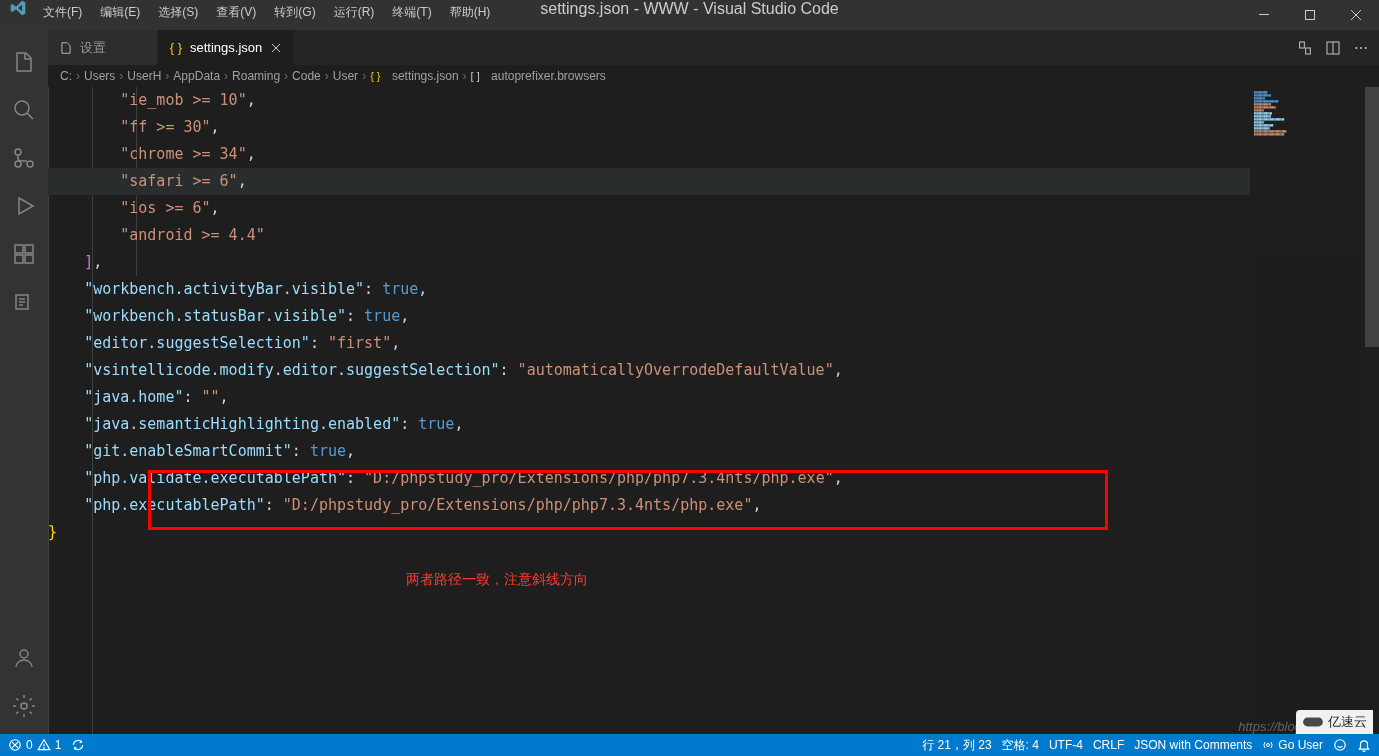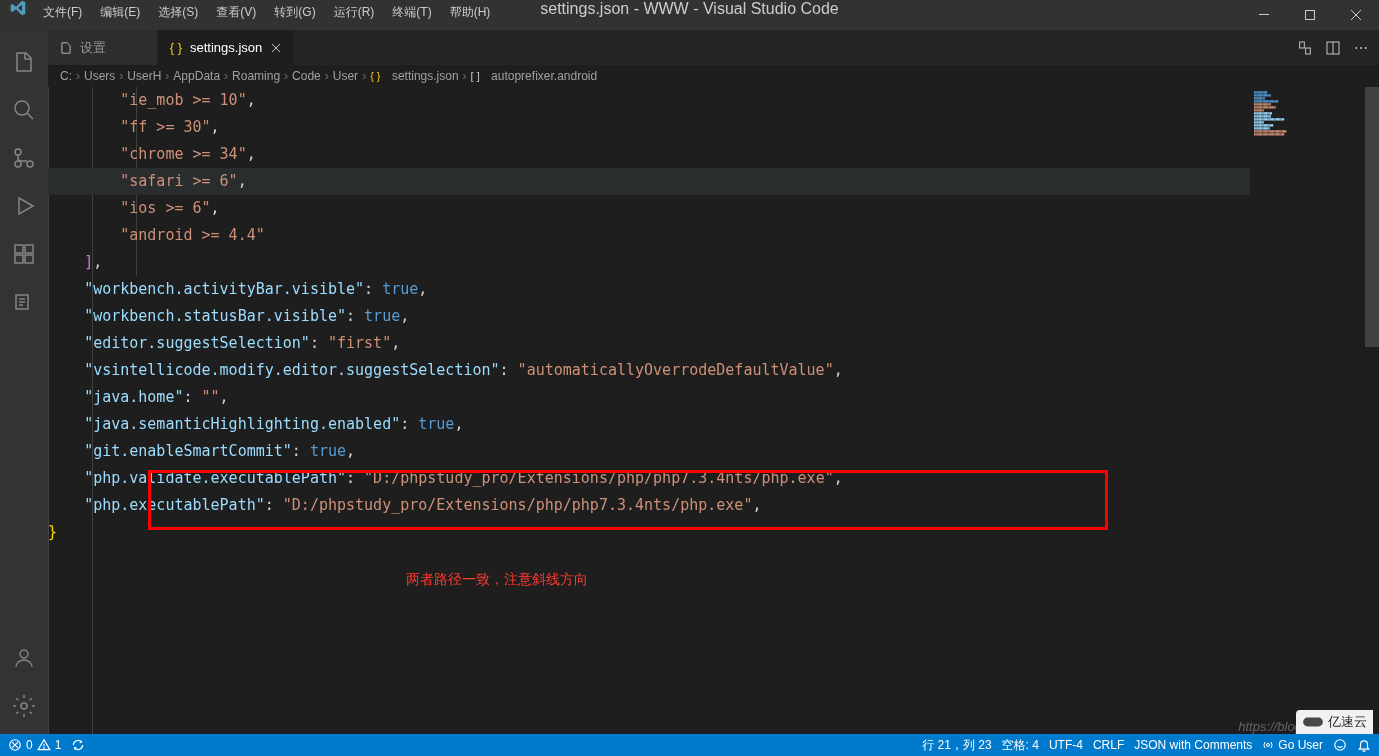--- a/index.html
+++ b/index.html
@@ -220,21 +220,21 @@
       <span class="crumb">AppData</span>
         <span class="sep">›</span>
       <span class="crumb">Roaming</span>
         <span class="sep">›</span>
       <span class="crumb">Code</span>
         <span class="sep">›</span>
       <span class="crumb">User</span>
         <span class="sep">›</span>
       <span class="crumb"><span style="color:#f1c40f;font-size:11px;">{ }</span>&nbsp;<span>settings.json</span></span>
         <span class="sep">›</span>
-      <span class="crumb"><span style="color:#c5c5c5;font-size:11px;">[  ]</span>&nbsp;<span>autoprefixer.android</span></span>
+      <span class="crumb"><span style="color:#c5c5c5;font-size:11px;">[  ]</span>&nbsp;<span>autoprefixer.browsers</span></span>
     </div>
 
     <div class="editor-body">
       <div class="code-area" id="code">
         <div class="indent-guide" style="left:0px;"></div>
         <div class="indent-guide" style="left:44px;"></div>
         <div class="indent-guide" style="left:88px;height:189px;"></div>
       <div class="code-line">        <span class="tok-string">"ie_mob &gt;= 10"</span><span class="tok-punc">,</span></div>
           <div class="code-line">        <span class="tok-string">"ff &gt;= 30"</span><span class="tok-punc">,</span></div>
           <div class="code-line">        <span class="tok-string">"chrome &gt;= 34"</span><span class="tok-punc">,</span></div>

